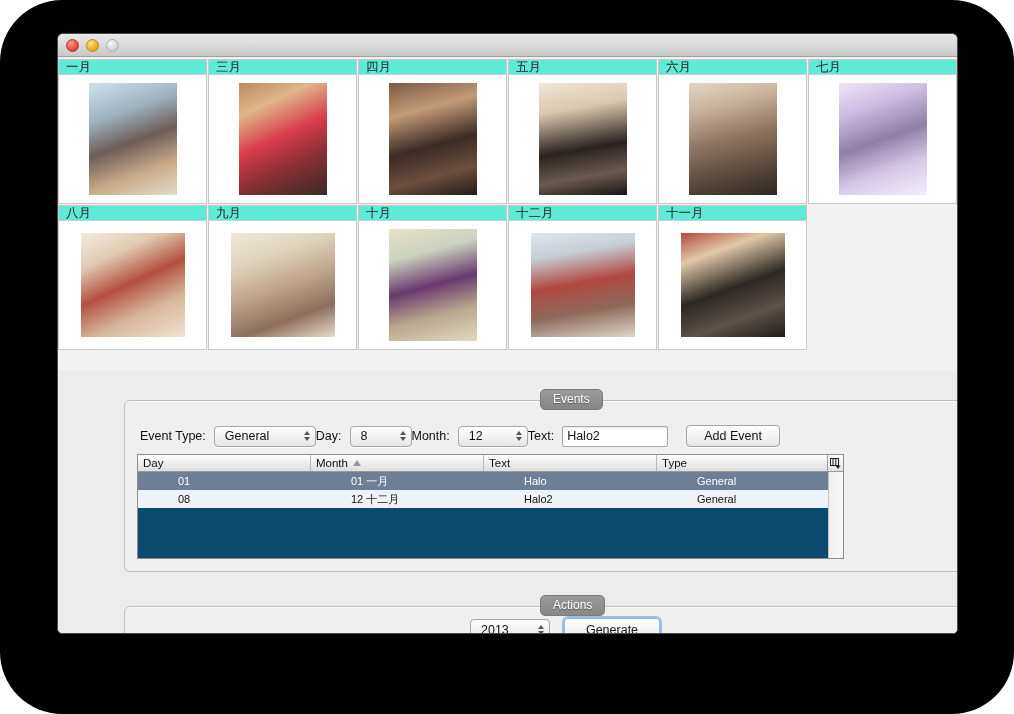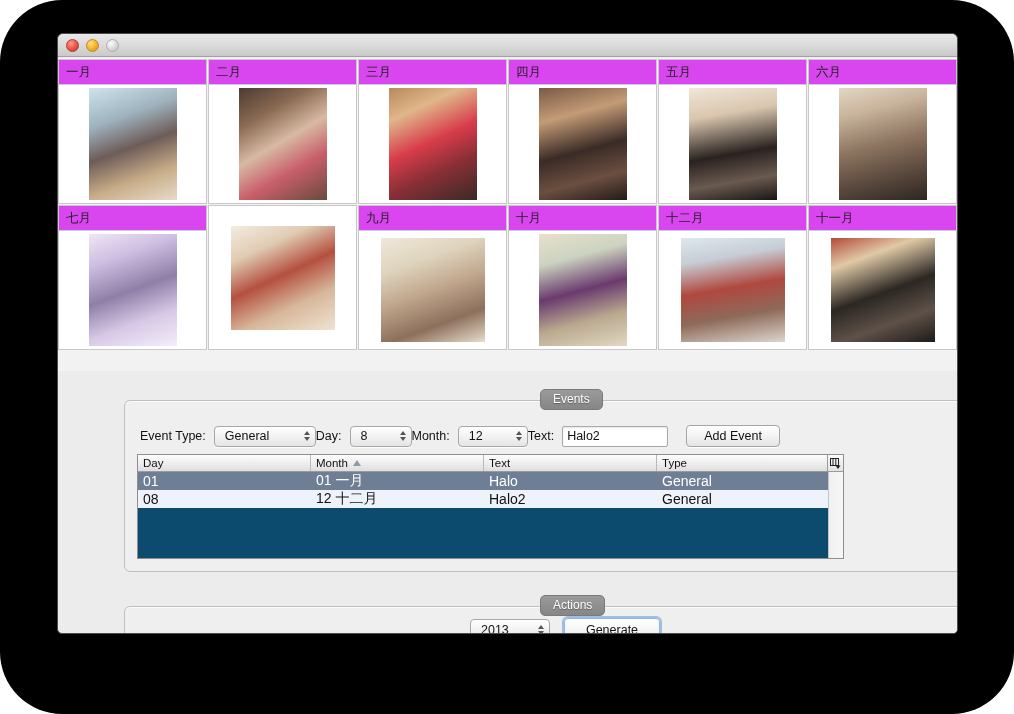--- a/index.html
+++ b/index.html
@@ -59,22 +59,22 @@
     gap: 1px 1px;
     padding: 1px 0 0 0;
   }
   .month-cell {
     background: #ffffff;
     border: 1px solid #c8c8c8;
     display: flex; flex-direction: column;
     overflow: hidden;
   }
   .month-head {
-    height: 25px;
-    background: #d946ef;
+    height: 15px;
+    background: #5eead4;
     border-bottom: 1px solid #c2cfe6;
     font-size: 12.5px;
     color: #222;
     display: flex; align-items: center;
     padding-left: 7px;
   }
   .month-body {
     flex: 1;
     background: #ffffff;
     display: flex; align-items: center; justify-content: center;
@@ -229,23 +229,24 @@
     width: 16px; height: 16px;
     background: linear-gradient(to bottom,#fbfbfb,#e2e2e2);
     border-left: 1px solid #9a9a9a;
     display: flex; align-items: center; justify-content: center;
   }
   #table-body { flex: 1; display: flex; }
   #rows { flex: 1; }
   .trow {
     display: flex;
     height: 18px;
-    font-size: 14px;
+    font-size: 11px;
     color: #111;
     align-items: center;
+    padding-left: 35px;
   }
   .trow.selected { background: #6e7e95; color: #ffffff; }
   .trow.alt { background: #eef2fa; }
   .td { padding-left: 5px; overflow: hidden; white-space: nowrap; }
   .td-day { width: 173px; }
   .td-month { width: 173px; }
   .td-text { width: 173px; }
   .td-type { flex: 1; }
   #vscroll {
     width: 15px;
@@ -291,26 +292,20 @@
 
     <div id="months">
 
       <div class="month-cell">
         <div class="month-head">一月</div>
         <div class="month-body">
             <div class="thumb t1"></div>
           </div>
       </div>
 
-      <div class="month-cell">
-        <div class="month-head">二月</div>
-        <div class="month-body">
-            <div class="thumb t2"></div>
-          </div>
-      </div>
 
       <div class="month-cell">
         <div class="month-head">三月</div>
         <div class="month-body">
             <div class="thumb t3"></div>
           </div>
       </div>
 
       <div class="month-cell">
         <div class="month-head">四月</div>
@@ -334,20 +329,21 @@
       </div>
 
       <div class="month-cell">
         <div class="month-head">七月</div>
         <div class="month-body">
             <div class="thumb t7"></div>
           </div>
       </div>
 
       <div class="month-cell">
+        <div class="month-head">八月</div>
         <div class="month-body">
             <div class="thumb t8 wide"></div>
           </div>
       </div>
 
       <div class="month-cell">
         <div class="month-head">九月</div>
         <div class="month-body">
             <div class="thumb t9 wide"></div>
           </div>

